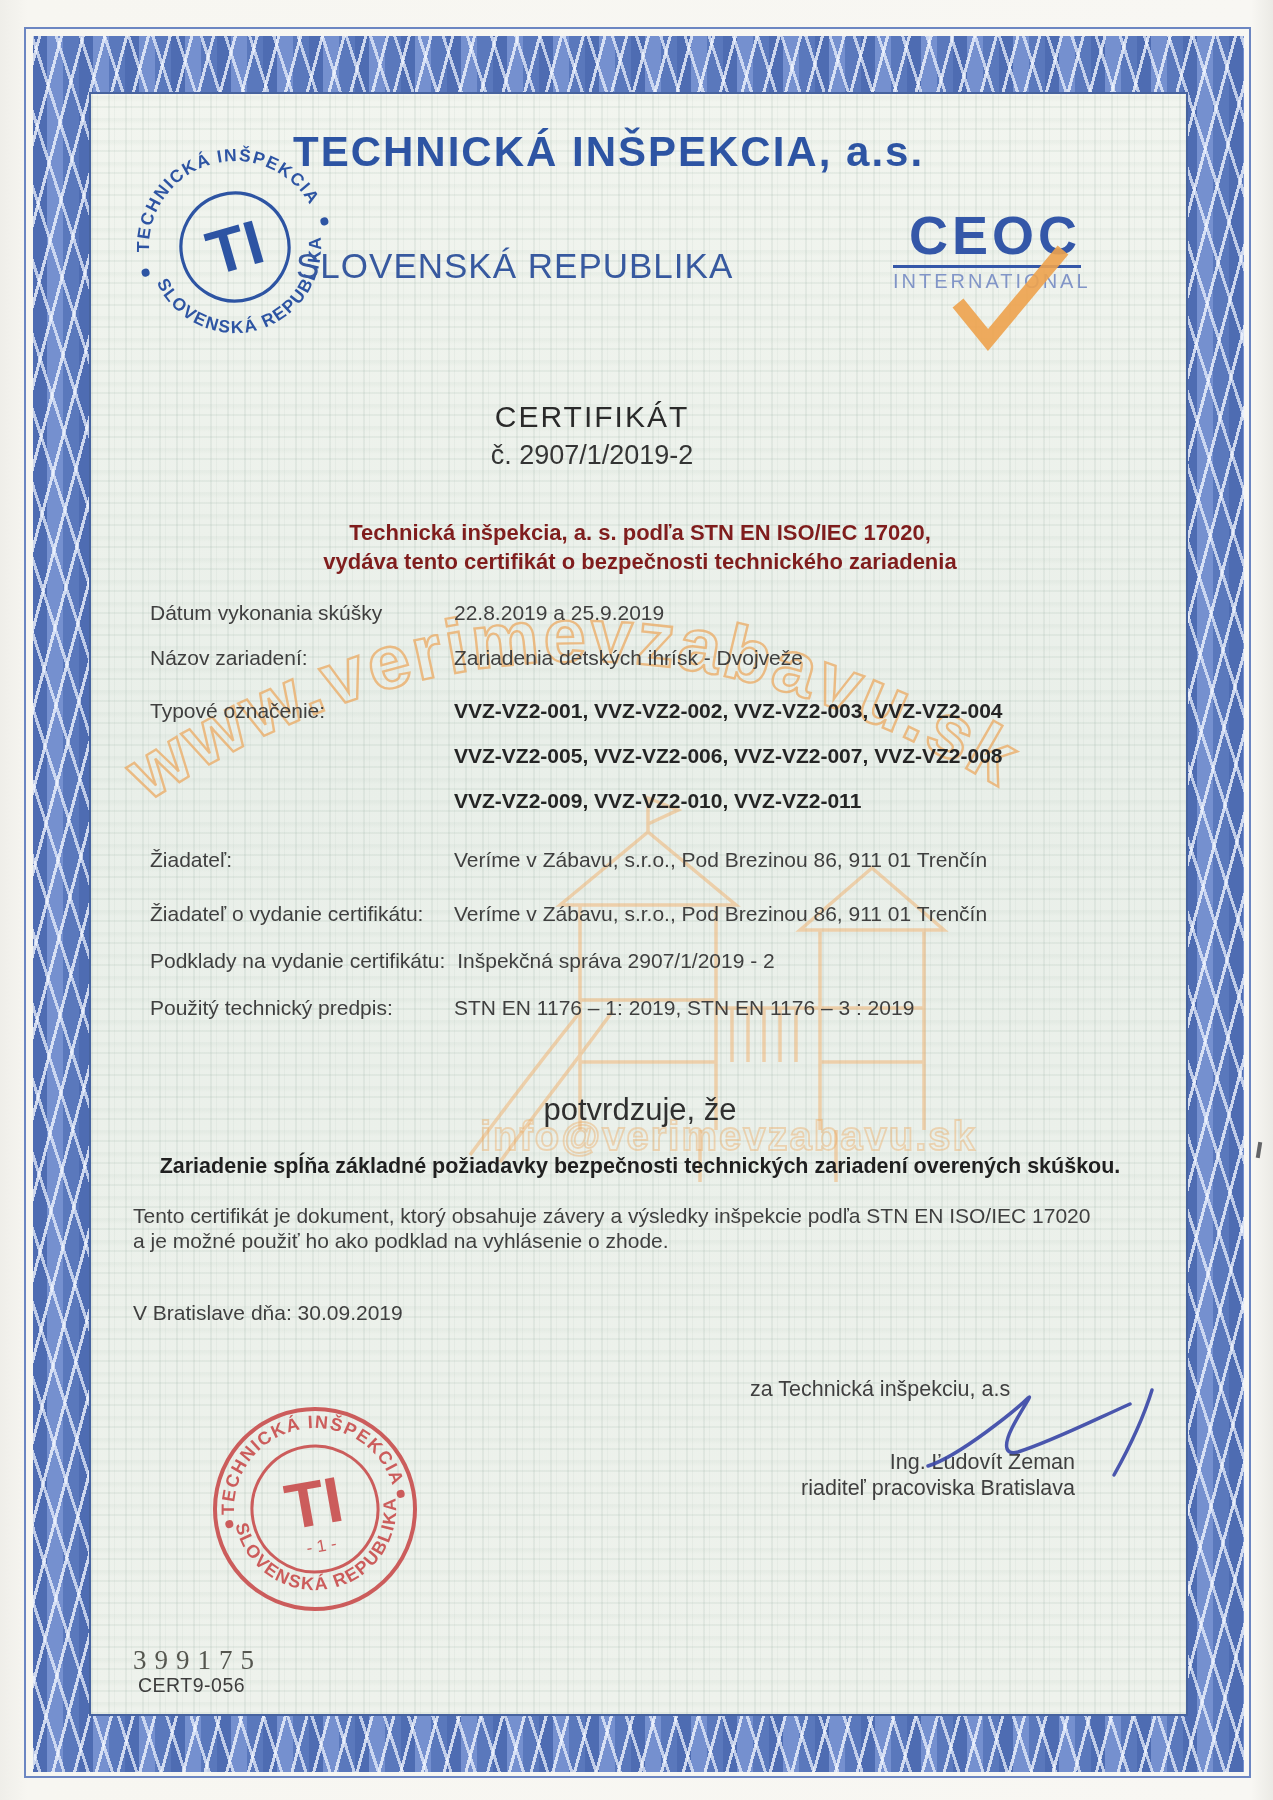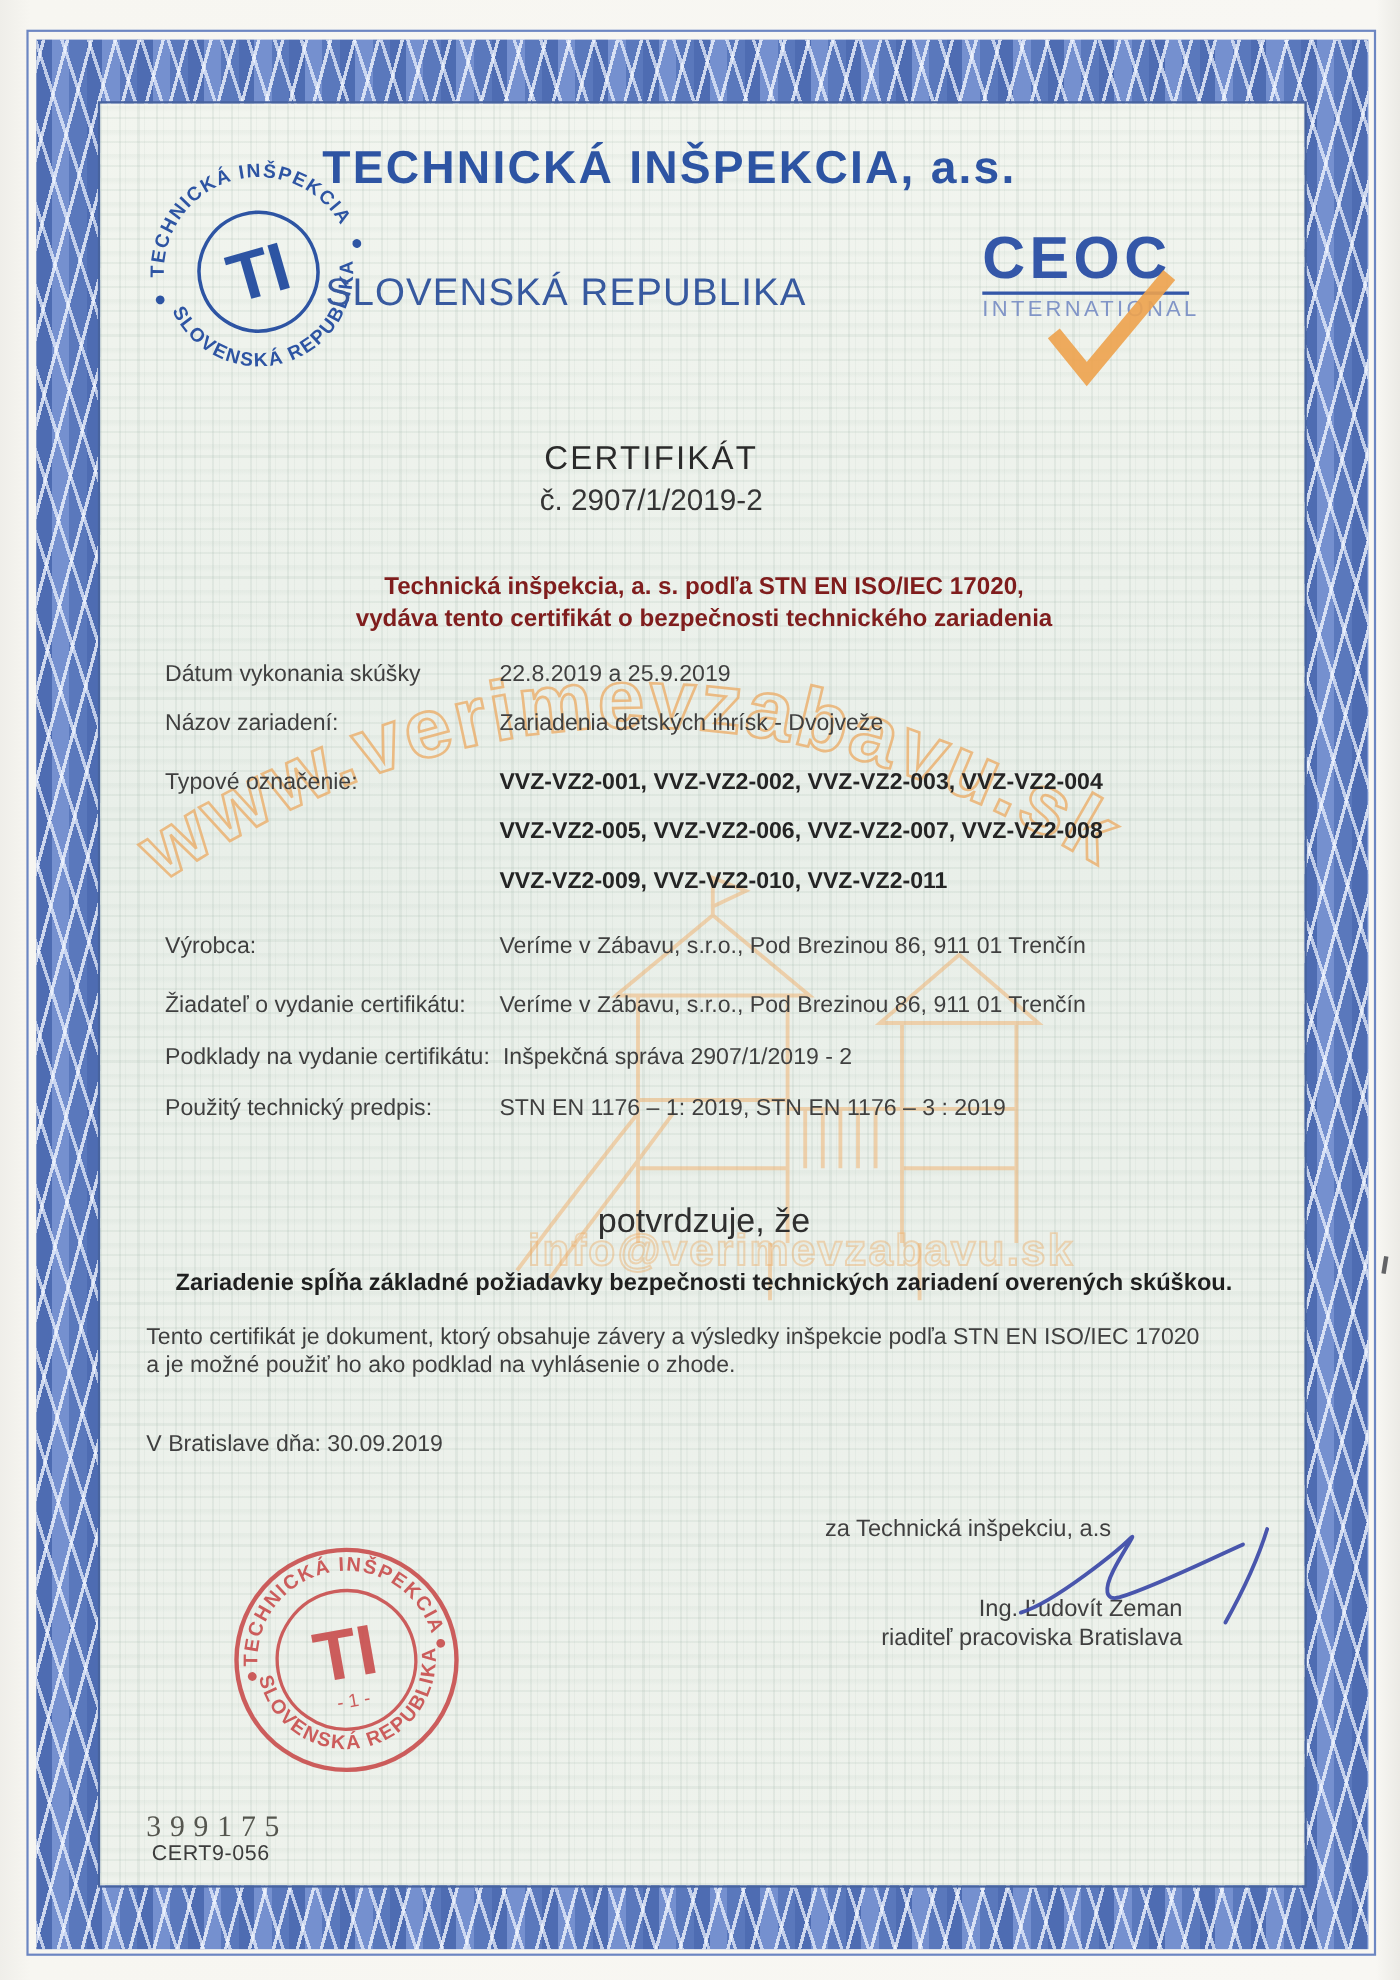--- a/index.html
+++ b/index.html
@@ -33,21 +33,21 @@
   }
   .abs{position:absolute;}
   .t{color:#3f3f3f;font-size:21px;white-space:nowrap;}
   .label-col{left:150px;}
   .value-col{left:454px;}
   .bold{font-weight:bold;color:#242424;}
   .centerbox{left:140px;width:1000px;text-align:center;}
   .header-title{left:293px;top:128px;font-size:42px;font-weight:bold;letter-spacing:2px;color:#2d54a3;white-space:nowrap;}
   .country{left:296px;top:246px;font-size:35px;letter-spacing:1px;color:#37599f;white-space:nowrap;}
   .ceoc{left:893px;top:208px;width:192px;}
-  .ceoc-name{font-size:54px;font-weight:bold;letter-spacing:4px;color:#3457a8;line-height:1;}
+  .ceoc-name{font-size:54px;font-weight:bold;letter-spacing:4px;color:#3457a8;line-height:1;margin-left:16px;}
   .ceoc-rule{height:3px;background:#3457a8;width:188px;margin-top:3px;}
   .ceoc-sub{font-size:20px;letter-spacing:3px;color:#8195c7;margin-top:2px;white-space:nowrap;}
   .cert-title{top:400px;font-size:30px;font-weight:normal;letter-spacing:2px;color:#2a2a2a;}
   .cert-no{top:440px;font-size:27px;color:#343434;}
   .intro{font-weight:bold;color:#7f1d1d;font-size:22px;}
   .potvrdzuje{top:1092px;font-size:31px;color:#2f2f2f;}
   .conclusion{left:80px;width:1120px;top:1154px;text-align:center;font-size:21.5px;font-weight:bold;color:#1f1f1f;white-space:nowrap;}
   .serial{left:133px;top:1645px;font-family:Liberation Serif, serif;font-size:27px;letter-spacing:8px;color:#55564f;}
   .form-code{left:138px;top:1674px;font-size:19.5px;color:#3c3c3c;letter-spacing:.5px;}
   .sig-block{left:700px;width:375px;text-align:right;}
@@ -127,21 +127,21 @@
     <div class="abs t value-col" style="top:601px;">22.8.2019 a 25.9.2019</div>
 
     <div class="abs t label-col" style="top:646px;">Názov zariadení:</div>
     <div class="abs t value-col" style="top:646px;">Zariadenia detských ihrísk - Dvojveže</div>
 
     <div class="abs t label-col" style="top:699px;">Typové označenie:</div>
     <div class="abs t value-col bold" style="top:699px;">VVZ-VZ2-001, VVZ-VZ2-002, VVZ-VZ2-003, VVZ-VZ2-004</div>
     <div class="abs t value-col bold" style="top:744px;">VVZ-VZ2-005, VVZ-VZ2-006, VVZ-VZ2-007, VVZ-VZ2-008</div>
     <div class="abs t value-col bold" style="top:789px;">VVZ-VZ2-009, VVZ-VZ2-010, VVZ-VZ2-011</div>
 
-    <div class="abs t label-col" style="top:848px;">Výrobca:</div>
+    <div class="abs t label-col" style="top:848px;">Žiadateľ:</div>
     <div class="abs t value-col" style="top:848px;">Veríme v Zábavu, s.r.o., Pod Brezinou 86, 911 01 Trenčín</div>
 
     <div class="abs t label-col" style="top:902px;">Žiadateľ o vydanie certifikátu:</div>
     <div class="abs t value-col" style="top:902px;">Veríme v Zábavu, s.r.o., Pod Brezinou 86, 911 01 Trenčín</div>
 
     <div class="abs t label-col" style="top:949px;">
       <span>Podklady na vydanie certifikátu:</span>
       <span style="margin-left:6px;">Inšpekčná správa 2907/1/2019 - 2</span>
     </div>
 

